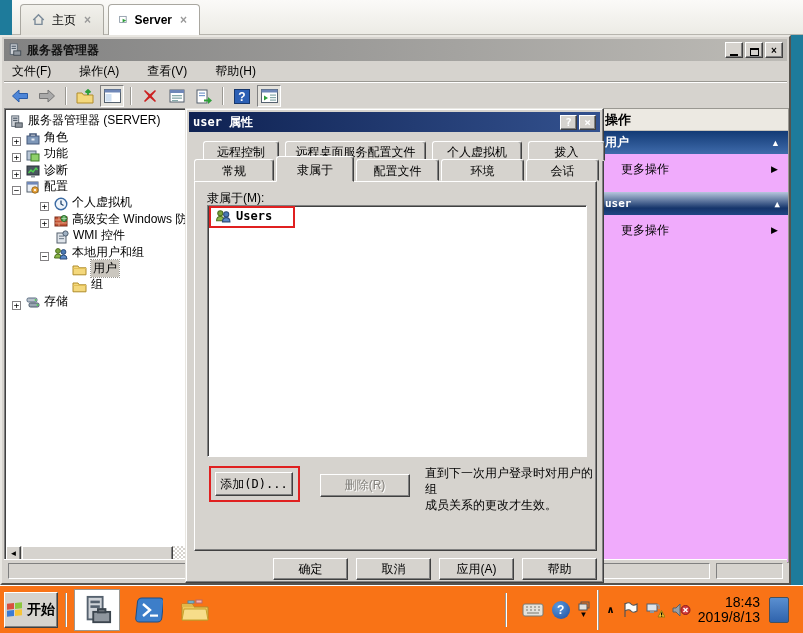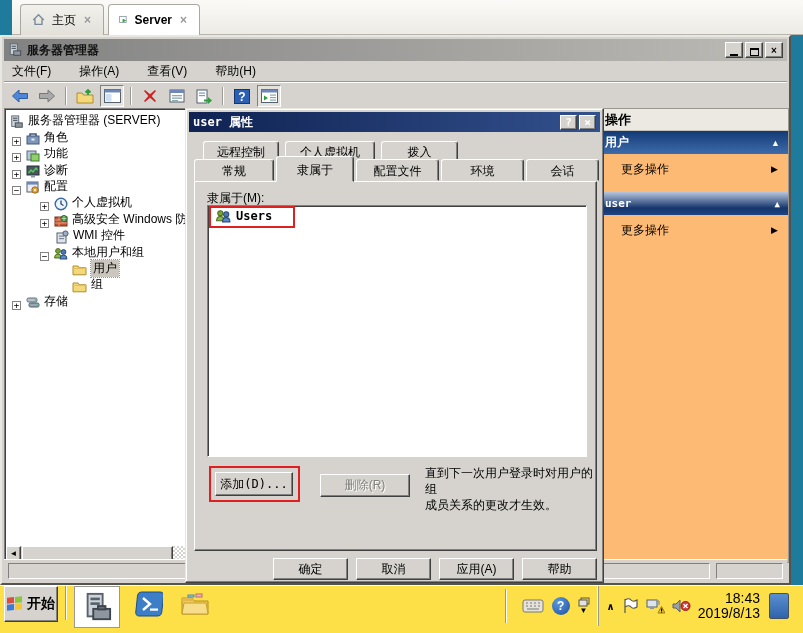--- a/index.html
+++ b/index.html
@@ -53,21 +53,21 @@
   .ind2 { padding-left:33px; } .ind2n { padding-left:47px; }
   .ind3 { padding-left:65px; }
   .tsel { background:#cbc7bf; outline:1px dotted #9a9892; padding:0 2px; }
   .hscroll { position:absolute; left:1px; bottom:1px; right:14px; height:15px; background:#d6d3ce; display:flex; }
   .sbtn { width:15px; height:15px; font-size:8px; }
   .thumb { flex:1; margin-left:1px; border:1px solid; border-color:#fff #404040 #404040 #fff; box-shadow:inset -1px -1px 0 #808080; background:#d6d3ce; }
   .scorner { position:absolute; right:1px; bottom:1px; width:13px; height:15px;
     background:repeating-conic-gradient(#fff 0 25%,#d6d3ce 0 50%) 0 0/4px 4px; }
 
   
-  .actions { position:absolute; left:594px; top:71px; width:193px; height:455px; background:#fdba74;
+  .actions { position:absolute; left:594px; top:71px; width:193px; height:455px; background:#f0abfc;
     border:1px solid #9a9892; }
   .act-title { height:22px; background:#ece9e2; border-bottom:1px solid #c5c2bb; display:flex; align-items:center;
     padding-left:8px; font-weight:bold; font-size:13px; }
   .act-h1 { height:23px; background:linear-gradient(180deg,#123a75,#3f6bab); color:#fff; font-weight:bold;
     display:flex; align-items:center; padding:0 8px; cursor:pointer; }
   .act-h2 { height:23px; background:linear-gradient(180deg,#b7c6dd 0%,#15356b 70%,#1f4584 100%); color:#fff; font-weight:bold;
     display:flex; align-items:center; padding:0 8px; cursor:pointer; font-family:"DejaVu Sans Mono",monospace; font-size:11px; }
   .act-ar { margin-left:auto; font-size:9px; }
   .act-more { height:30px; display:flex; align-items:center; padding:0 10px 0 24px; cursor:pointer; }
   .act-more .act-ar { color:#000; }
@@ -102,22 +102,22 @@
   .member-row { display:flex; align-items:center; height:20px; padding-left:7px; gap:5px;
     font-family:"DejaVu Sans Mono",monospace; font-size:12px; font-weight:bold; }
   .redbox { position:absolute; border:2px solid #e02020; pointer-events:none; z-index:6; }
   .add-btn { position:absolute; left:20px; top:290px; width:78px; height:24px; font-family:"DejaVu Sans Mono",monospace; }
   .rem-btn { position:absolute; left:125px; top:292px; width:90px; height:23px; }
   .note { position:absolute; left:230px; top:283px; width:170px; line-height:16px; }
   .dlg-buttons { position:absolute; left:0; right:6px; top:449px; height:22px; display:flex; justify-content:flex-end; gap:8px; }
   .dlg-buttons .btn { width:75px; height:22px; }
 
   
-  .taskbar { position:absolute; left:0; top:585px; width:803px; height:48px; background:#fde047;
-    border-top:1px solid #fff; box-shadow:0 1px 0 #9a9892; display:flex; align-items:flex-start; }
+  .taskbar { position:absolute; left:0; top:585px; width:803px; height:48px; background:#f97316;
+    border-top:1px solid #fff; box-shadow:0 1px 0 #9a9892; display:flex; align-items:center; }
   .startbtn { margin-left:4px; width:54px; height:36px; gap:4px; font-weight:bold; font-size:14px; }
   .flag { width:16px; height:14px; display:grid; grid-template-columns:7px 7px; grid-template-rows:6px 6px; gap:1px; transform:skewY(-6deg); }
   .flag i:nth-child(1){background:#d94f3d;} .flag i:nth-child(2){background:#8cc63f;}
   .flag i:nth-child(3){background:#3b7bd4;} .flag i:nth-child(4){background:#f6c437;}
   .tb-sep { width:2px; height:34px; border-left:1px solid #9a9892; border-right:1px solid #fff; margin:0 7px; }
   .ql-active { width:46px; height:42px; background:#fff; border:1px solid #9a9892; display:flex; align-items:center; justify-content:center; }
   .ql { width:34px; height:36px; display:flex; align-items:center; justify-content:center; margin-left:12px; cursor:pointer; }
   .tray { margin-left:auto; display:flex; align-items:center; }
   .tray-grp { display:flex; align-items:center; gap:8px; padding:0 8px; }
   .tray-box { display:flex; align-items:center; gap:7px; border-left:1px solid #9a9892; box-shadow:-1px 0 0 #fff; padding:0 8px; height:40px; }
@@ -412,20 +412,21 @@
     <div class="dlg-title">
       <span>user 属性</span>
       <span class="dlg-cbtns">
         <span class="dlg-cbtn btn">?</span>
         <span class="dlg-cbtn btn">×</span>
       </span>
     </div>
 
     <div class="tabsrow tabs1">
       <span class="tab" style="width:76px;">远程控制</span>
+      <span class="tab" style="width:141px;">远程桌面服务配置文件</span>
       <span class="tab" style="width:90px;">个人虚拟机</span>
       <span class="tab" style="width:77px;">拨入</span>
     </div>
     <div class="tabsrow tabs2">
       <span class="tab" style="width:80px;">常规</span>
       <span class="tab active" style="width:78px;">隶属于</span>
       <span class="tab" style="width:83px;">配置文件</span>
       <span class="tab" style="width:83px;">环境</span>
       <span class="tab" style="width:73px;">会话</span>
     </div>

